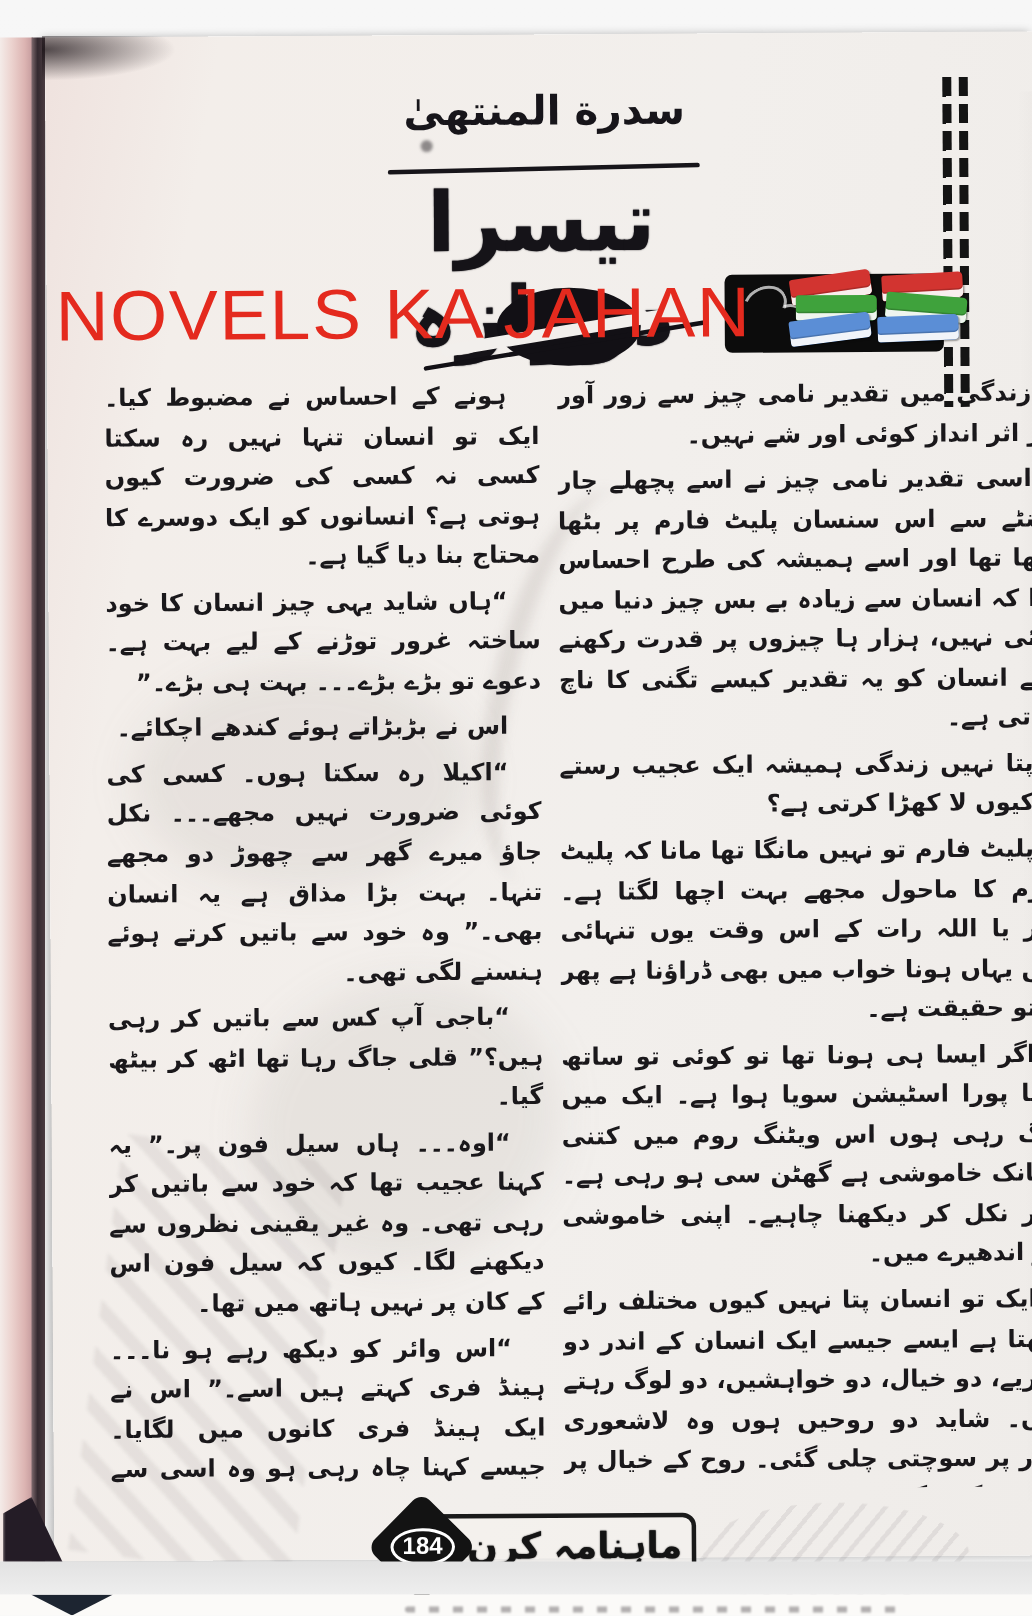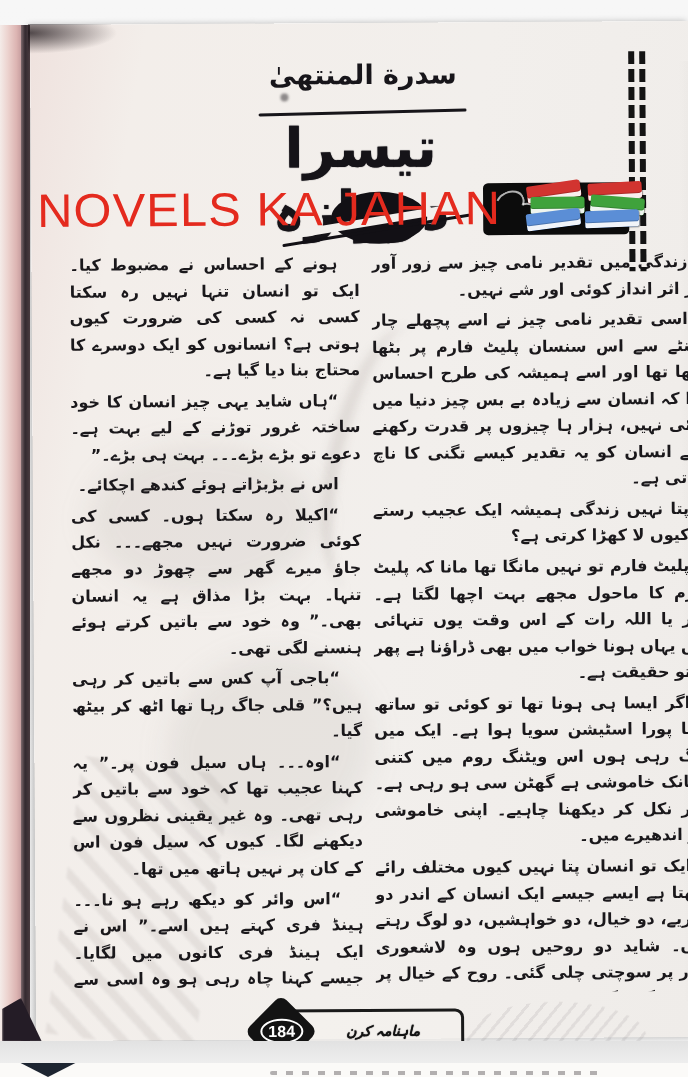--- a/index.html
+++ b/index.html
@@ -114,22 +114,22 @@
   .col p{margin:0 0 4px 0;text-indent:22px;}
 
   
   .footer-badge{
     position:absolute;left:232px;top:986px;width:196px;height:44px;
     border:3px solid #1a1a1a;border-radius:9px;box-sizing:border-box;
     display:flex;align-items:center;justify-content:center;z-index:5;
     background:rgba(245,242,238,.6);
   }
   .magazine{
-    direction:rtl;font-size:14px;font-weight:bold;color:#141414;
-    padding-left:34px;text-shadow:0 0 1px #141414;font-style:italic;
+    direction:rtl;font-size:24px;font-weight:bold;color:#141414;
+    padding-left:34px;text-shadow:0 0 1px #141414;
   }
   .diamond{
     position:absolute;left:-16px;top:-7px;width:52px;height:52px;background:#131313;
     transform:rotate(45deg);border-radius:8px;
     display:flex;align-items:center;justify-content:center;
   }
   .pagenum{
     transform:rotate(-45deg);color:#fff;font-size:16px;font-weight:bold;
     font-family:"Liberation Sans",sans-serif;
     border:2px solid #fff;border-radius:50%;padding:1px 6px;line-height:1.2;

